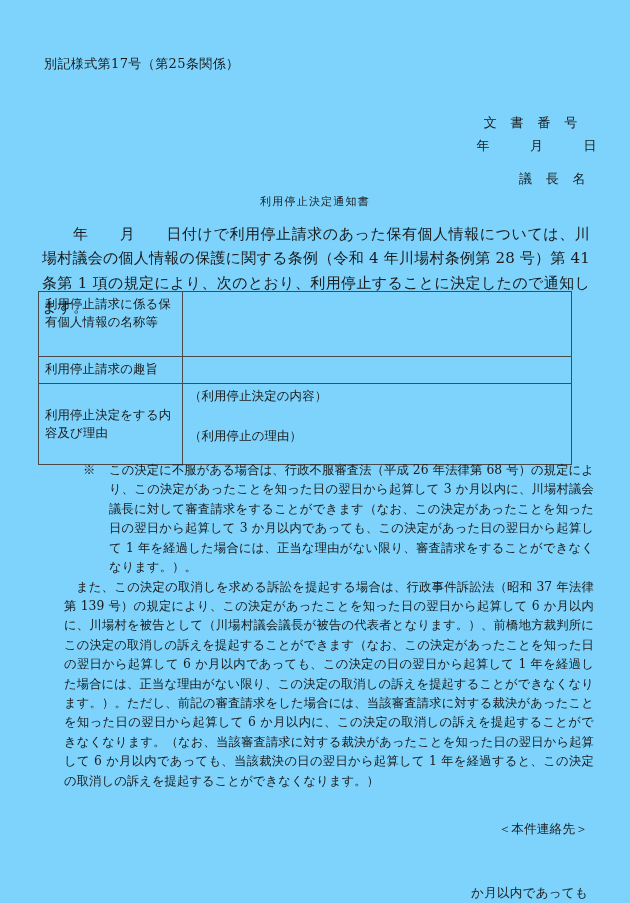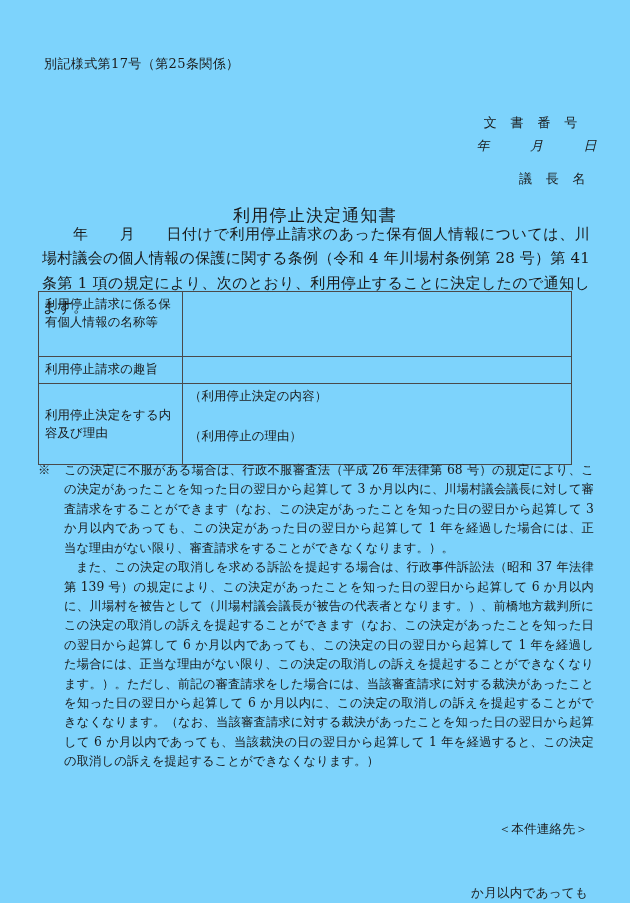--- a/index.html
+++ b/index.html
@@ -47,21 +47,20 @@
     letter-spacing: 0.4px;
     margin-top: 36px;
   }
   .doc-meta .line {
     white-space: pre;
     display: block;
     margin-bottom: 5px;
   }
   .doc-meta .line.indent {
     padding-left: 12px;
-    font-style: italic;
   }
 
   .addressee {
     position: absolute;
     left: 64px;
     top: 136px;
     font-size: 13px;
     letter-spacing: 0.4px;
     white-space: pre;
   }
@@ -72,23 +71,23 @@
     top: 170px;
     font-size: 13px;
     letter-spacing: 0.4px;
     white-space: pre;
   }
 
   .doc-title {
     position: absolute;
     left: 0;
     right: 0;
-    top: 204px;
+    top: 194px;
     text-align: center;
-    font-size: 17px;
+    font-size: 11px;
     letter-spacing: 1.2px;
   }
 
   
   .intro {
     position: absolute;
     left: 42px;
     top: 222px;
     width: 548px;
     font-size: 15px;
@@ -142,20 +141,21 @@
   }
   .note .para {
     display: block;
     margin: 0;
     padding-left: 26px;
     text-indent: 0;
   }
   .note .para.marked {
     padding-left: 26px;
     text-indent: -26px;
+    margin-left: 45px;
   }
   .note .para.second {
     text-indent: 12px;
   }
   .note .mark {
     display: inline-block;
     width: 26px;
     text-indent: 0;
   }
 

